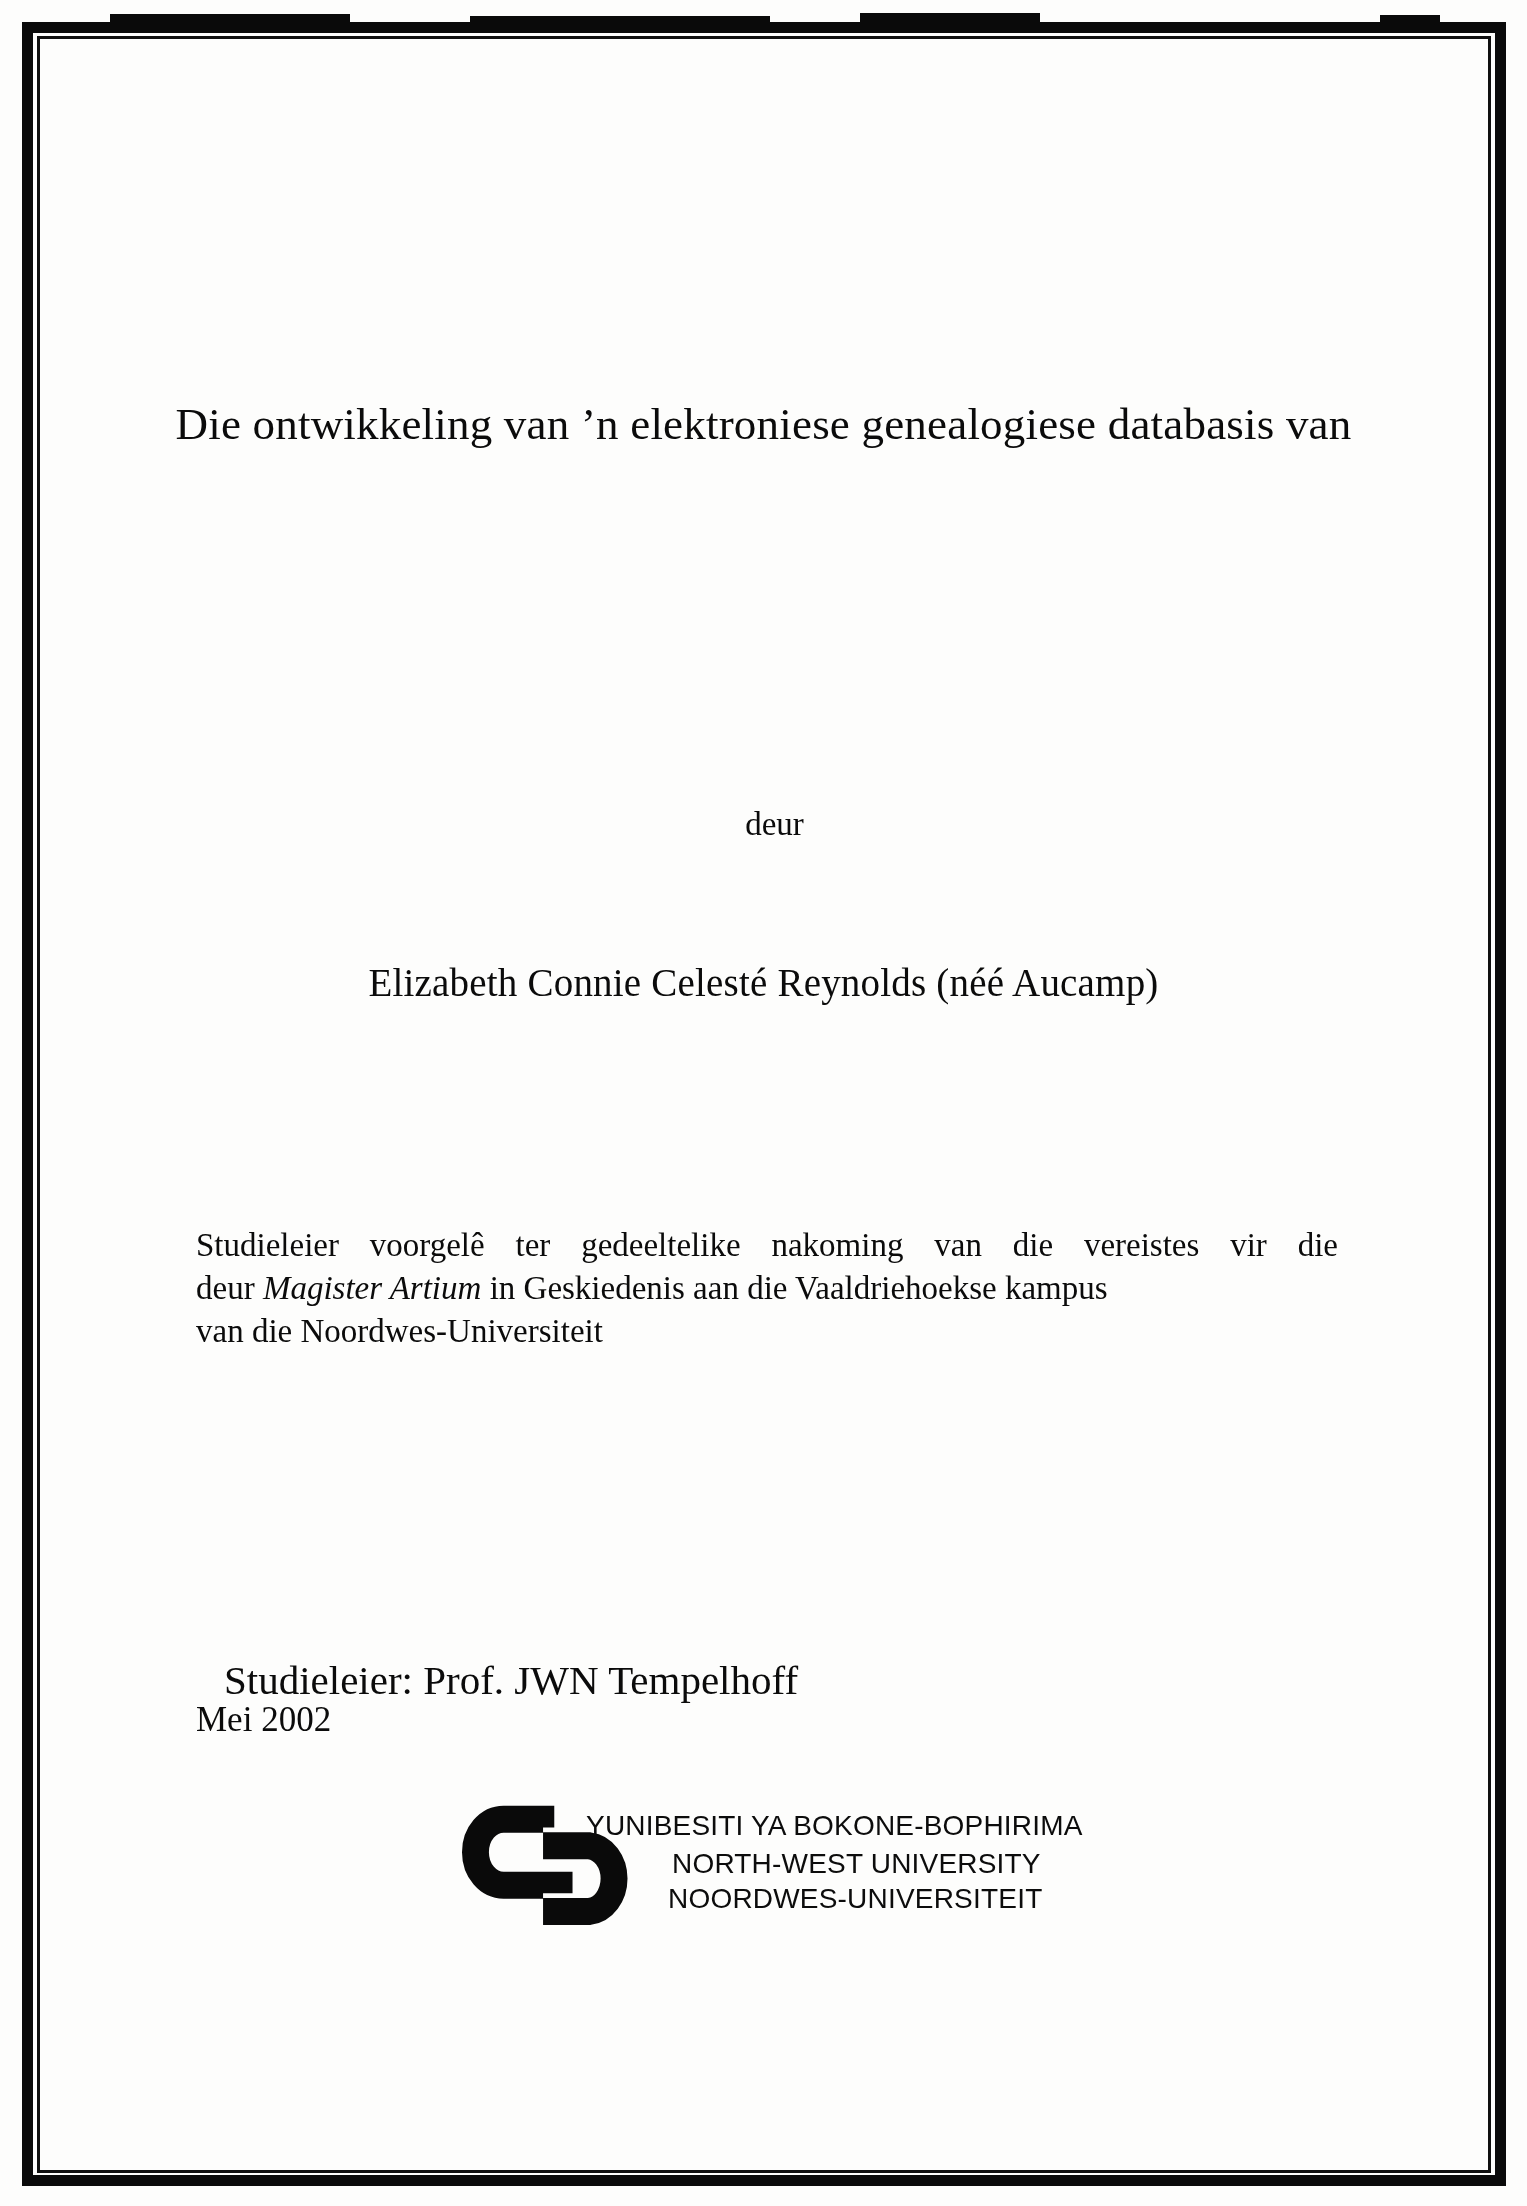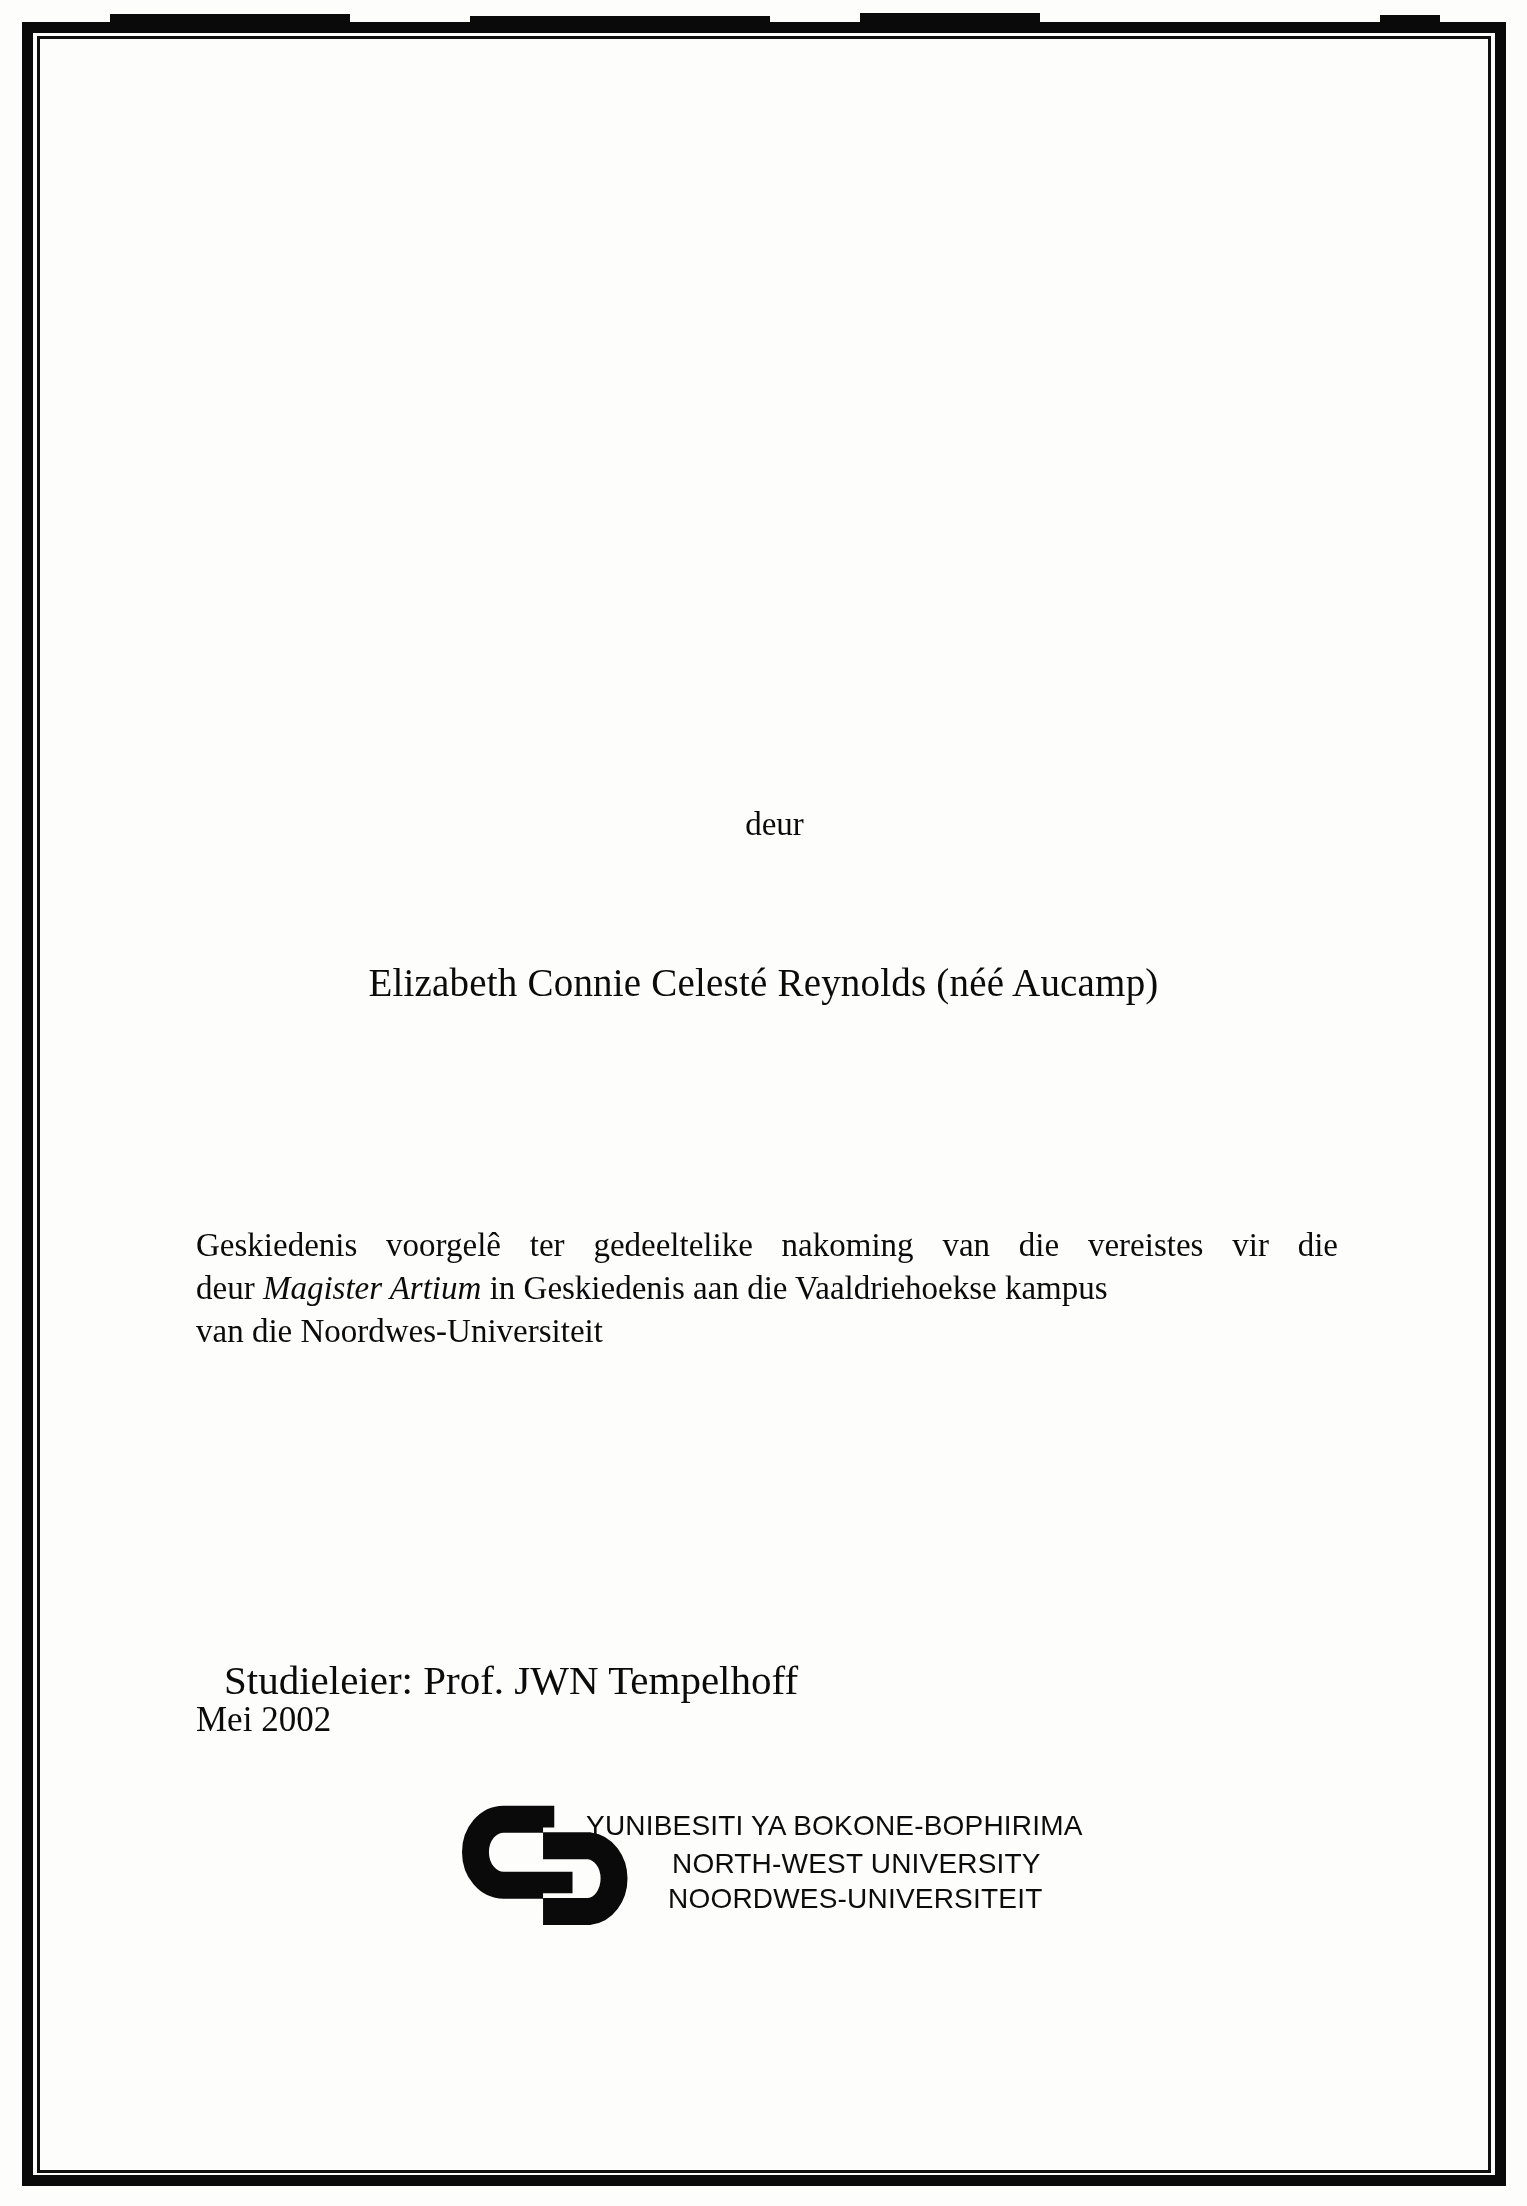--- a/index.html
+++ b/index.html
@@ -67,28 +67,29 @@
 
   <div class="scan-mark" style="left:110px;top:14px;width:240px;height:9px;"></div>
   <div class="scan-mark" style="left:470px;top:16px;width:300px;height:7px;"></div>
   <div class="scan-mark" style="left:860px;top:13px;width:180px;height:9px;"></div>
   <div class="scan-mark" style="left:1380px;top:15px;width:60px;height:7px;"></div>
 
   <div class="frame-outer"></div>
   <div class="frame-inner"></div>
 
   <div class="title">
+    <div class="tline">Die ontwikkeling van ’n elektroniese genealogiese databasis van</div>
   </div>
 
   <div class="byline">deur</div>
 
   <div class="author">Elizabeth Connie Celesté Reynolds (néé Aucamp)</div>
 
   <div class="declaration">
-    <span class="decl-just">Geskiedenis voorgelê ter gedeeltelike nakoming van die vereistes vir die</span>
+    <span class="decl-just">Studieleier voorgelê ter gedeeltelike nakoming van die vereistes vir die</span>
     <span class="decl-line"><span>deur </span><em>Magister Artium</em><span> in Geskiedenis aan die Vaaldriehoekse kampus</span></span>
     <span class="decl-line">van die Noordwes-Universiteit</span>
   </div>
 
   <div class="supervisor">Studieleier: Prof. JWN Tempelhoff</div>
 
   <div class="dateline">Mei 2002</div>
 
   <svg class="logo-mark" width="173" height="126" viewBox="0 0 540 390" aria-hidden="true">
 

